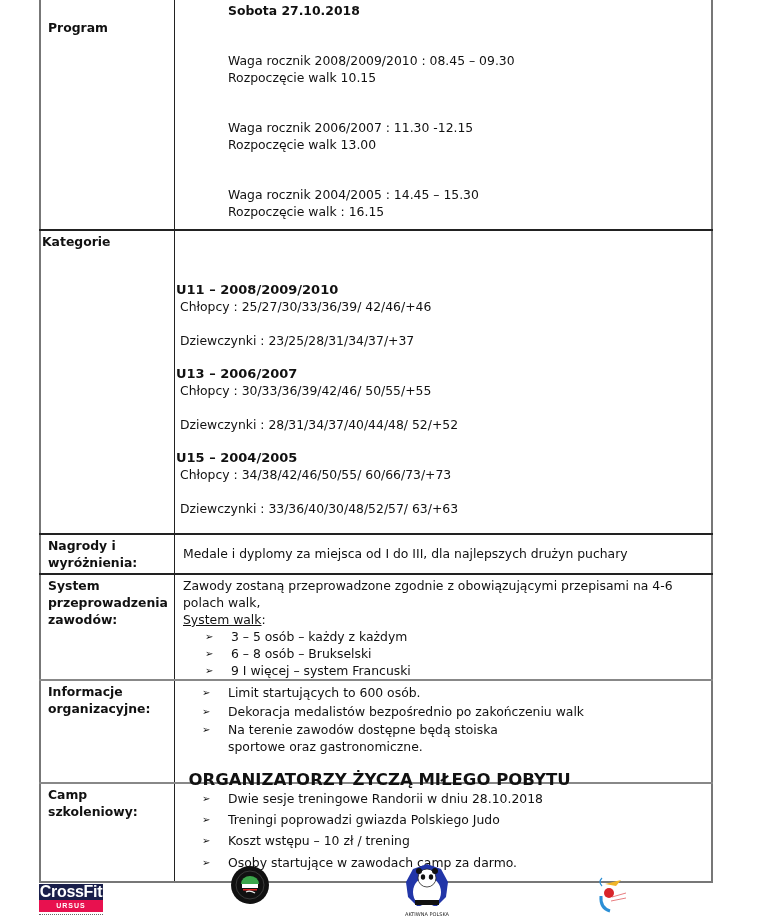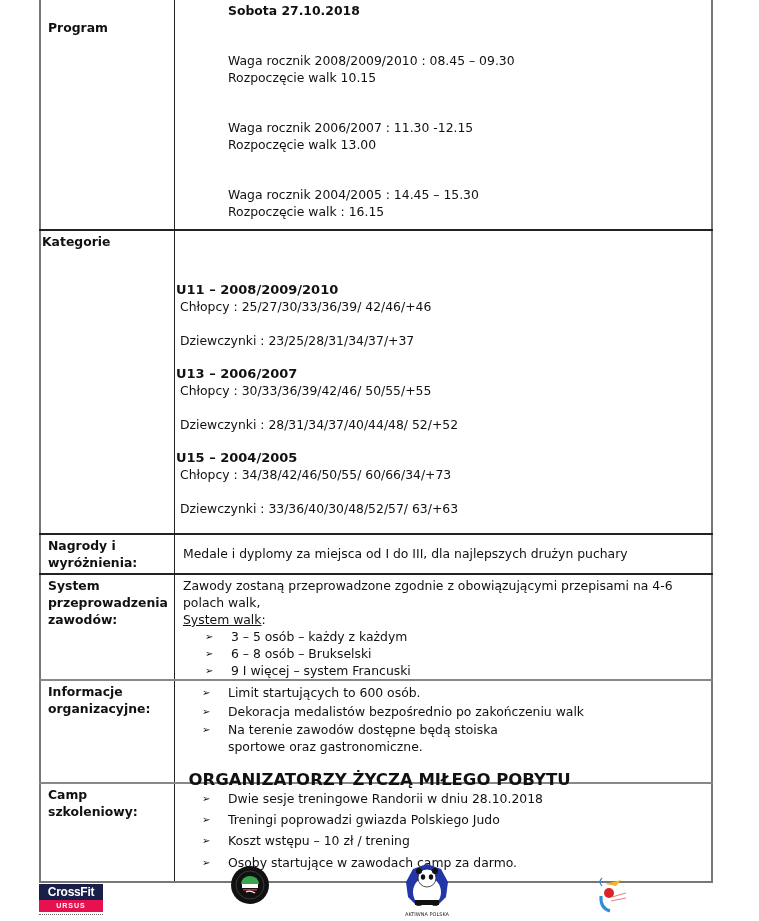--- a/index.html
+++ b/index.html
@@ -74,21 +74,21 @@
         <div class="ln">Chłopcy : 25/27/30/33/36/39/ 42/46/+46</div>
         <div class="gap"></div>
         <div class="ln">Dziewczynki : 23/25/28/31/34/37/+37</div>
         <div class="grpgap"></div>
         <div class="grp">U13 – 2006/2007</div>
         <div class="ln">Chłopcy : 30/33/36/39/42/46/ 50/55/+55</div>
         <div class="gap"></div>
         <div class="ln">Dziewczynki : 28/31/34/37/40/44/48/ 52/+52</div>
         <div class="grpgap"></div>
         <div class="grp">U15 – 2004/2005</div>
-        <div class="ln">Chłopcy : 34/38/42/46/50/55/ 60/66/34/+73</div>
+        <div class="ln">Chłopcy : 34/38/42/46/50/55/ 60/66/73/+73</div>
         <div class="gap"></div>
         <div class="ln">Dziewczynki : 33/36/40/30/48/52/57/ 63/+63</div>
       </div>
     </td>
   </tr>
 
   <tr class="row">
     <td class="lbl">
           <div class="lbl-in" style="padding-bottom:2px">
       <div>Nagrody i</div>
@@ -154,21 +154,21 @@
     </td>
   </tr>
 </tbody>
   </table>
 
 <div class="footer-title">
   <div>ORGANIZATORZY ŻYCZĄ MIŁEGO POBYTU</div>
 </div>
 
 <div class="logo" style="left:39px;top:884px;width:64px;height:34px">
-  <div style="background:#1a1f4a;color:#fff;font-family:'Liberation Sans',sans-serif;font-weight:bold;font-size:12px;line-height:16px;text-align:center;height:16px;letter-spacing:-0.3px">CrossFit</div>
+  <div style="background:#1a1f4a;color:#fff;font-family:'Liberation Sans',sans-serif;font-weight:bold;font-size:16px;line-height:16px;text-align:center;height:16px;letter-spacing:-0.3px">CrossFit</div>
   <div style="background:#e8114f;color:#fff;font-family:'Liberation Sans',sans-serif;font-weight:bold;font-size:7px;line-height:12px;text-align:center;height:12px;letter-spacing:1px">URSUS</div>
   <div style="height:2px;margin-top:2px;border-top:1px dotted #666"></div>
 </div>
 
 <svg class="logo" style="left:230px;top:865px" width="40" height="40" viewBox="0 0 40 40">
   <circle cx="20" cy="20" r="19" fill="#111"></circle>
   <circle cx="20" cy="20" r="14" fill="none" stroke="#555" stroke-width="0.6"></circle>
   <path d="M11 19 A9 8 0 0 1 29 19 Z" fill="#3aa54a"></path>
   <rect x="12" y="19" width="16" height="4" fill="#fff"></rect>
   <rect x="13" y="24" width="14" height="1.5" fill="#d22"></rect>

